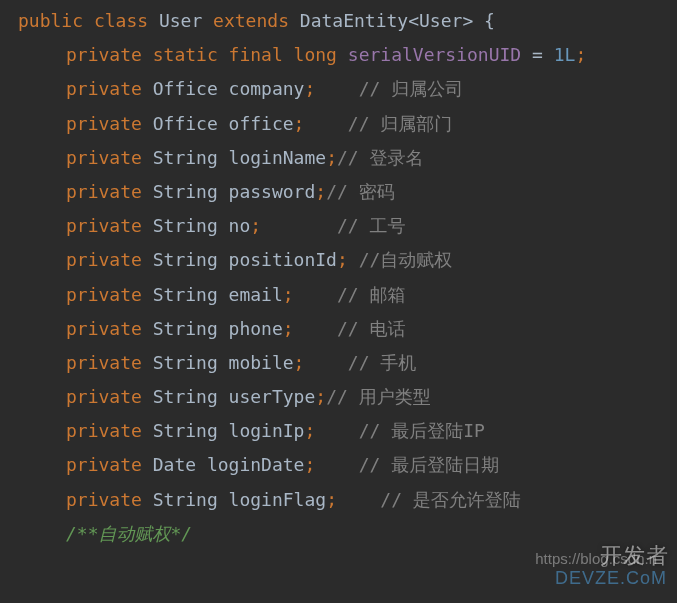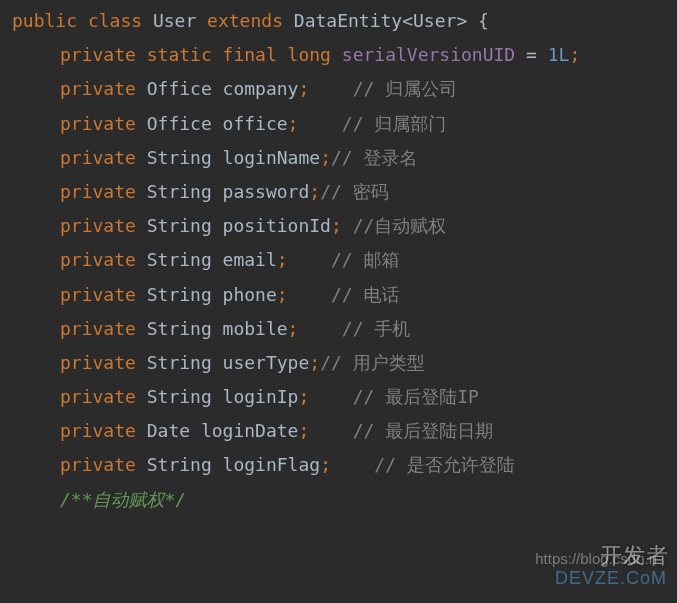--- a/index.html
+++ b/index.html
@@ -10,21 +10,22 @@
     line-height: 1.9;
     color: #a9b7c6;
     width: 677px;
     height: 603px;
     overflow: hidden;
     position: relative;
     padding: 4px 0;
   }
   .code-line {
     white-space: pre;
-    padding: 0 12px;
+    padding: 0 2px;
+    margin-left: 16px;
   }
   .indent { display:inline-block; width: 48px; }
   .kw { color: #cc7832; }         
   .cls { color: #a9b7c6; }        
   .id { color: #a9b7c6; text-align: center; }         
   .field { color: #9876aa; } 
   .num { color: #6897bb; }
   .punc { color: #cc7832; }       
   .angle { color: #a9b7c6; }
   .brace { color: #a9b7c6; }
@@ -72,20 +73,21 @@
 
 <div class="code-line"><span class="kw">public</span> <span class="kw">class</span> <span class="hl">User</span> <span class="kw">extends</span> <span class="cls">DataEntity</span><span class="angle">&lt;</span><span class="hl">User</span><span class="angle">&gt;</span> <span class="brace">{</span></div>
 
 <div class="code-line"><span class="indent"></span><span class="kw">private</span> <span class="kw">static</span> <span class="kw">final</span> <span class="kw">long</span> <span class="field">serialVersionUID</span> <span class="eq">=</span> <span class="num">1L</span><span class="punc">;</span></div>
 
 <div id="fields-container">
     <div class="code-line"><span class="indent"></span><span class="kw">private</span> <span class="cls">Office</span> <span class="id">company</span><span class="punc">;</span>    <span class="cmt">// 归属公司</span></div>
     <div class="code-line"><span class="indent"></span><span class="kw">private</span> <span class="cls">Office</span> <span class="id">office</span><span class="punc">;</span>    <span class="cmt">// 归属部门</span></div>
     <div class="code-line"><span class="indent"></span><span class="kw">private</span> <span class="cls">String</span> <span class="id">loginName</span><span class="punc">;</span><span class="cmt">// 登录名</span></div>
     <div class="code-line"><span class="indent"></span><span class="kw">private</span> <span class="cls">String</span> <span class="id">password</span><span class="punc">;</span><span class="cmt">// 密码</span></div>
+    <div class="code-line"><span class="indent"></span><span class="kw">private</span> <span class="cls">String</span> <span class="id">no</span><span class="punc">;</span>       <span class="cmt">// 工号</span></div>
     <div class="code-line"><span class="indent"></span><span class="kw">private</span> <span class="cls">String</span> <span class="id">positionId</span><span class="punc">;</span> <span class="cmt">//自动赋权</span></div>
     <div class="code-line"><span class="indent"></span><span class="kw">private</span> <span class="cls">String</span> <span class="id">email</span><span class="punc">;</span>    <span class="cmt">// 邮箱</span></div>
     <div class="code-line"><span class="indent"></span><span class="kw">private</span> <span class="cls">String</span> <span class="id">phone</span><span class="punc">;</span>    <span class="cmt">// 电话</span></div>
     <div class="code-line"><span class="indent"></span><span class="kw">private</span> <span class="cls">String</span> <span class="id">mobile</span><span class="punc">;</span>    <span class="cmt">// 手机</span></div>
     <div class="code-line"><span class="indent"></span><span class="kw">private</span> <span class="cls">String</span> <span class="id">userType</span><span class="punc">;</span><span class="cmt">// 用户类型</span></div>
     <div class="code-line"><span class="indent"></span><span class="kw">private</span> <span class="cls">String</span> <span class="id">loginIp</span><span class="punc">;</span>    <span class="cmt">// 最后登陆IP</span></div>
     <div class="code-line"><span class="indent"></span><span class="kw">private</span> <span class="cls">Date</span> <span class="id">loginDate</span><span class="punc">;</span>    <span class="cmt">// 最后登陆日期</span></div>
     <div class="code-line"><span class="indent"></span><span class="kw">private</span> <span class="cls">String</span> <span class="id">loginFlag</span><span class="punc">;</span>    <span class="cmt">// 是否允许登陆</span></div>
   </div>
 

